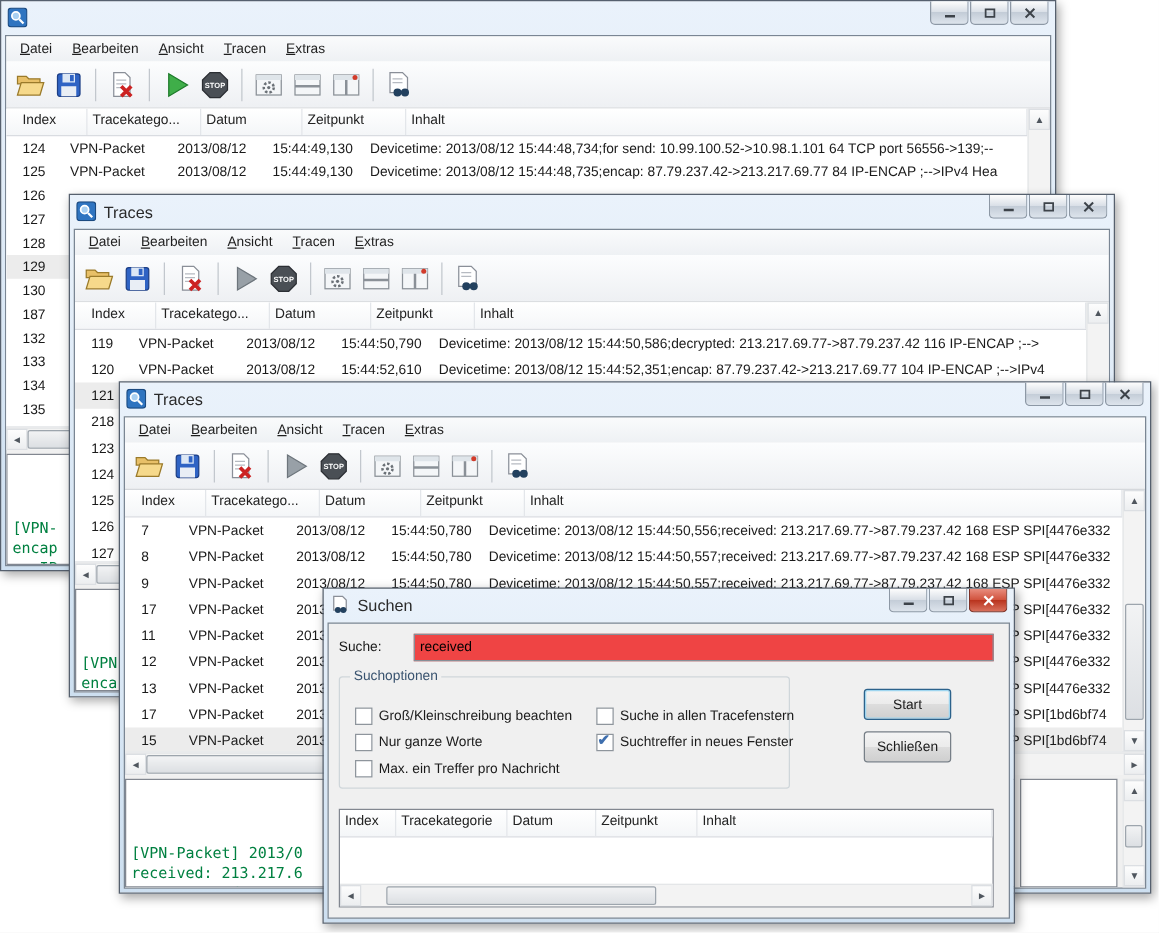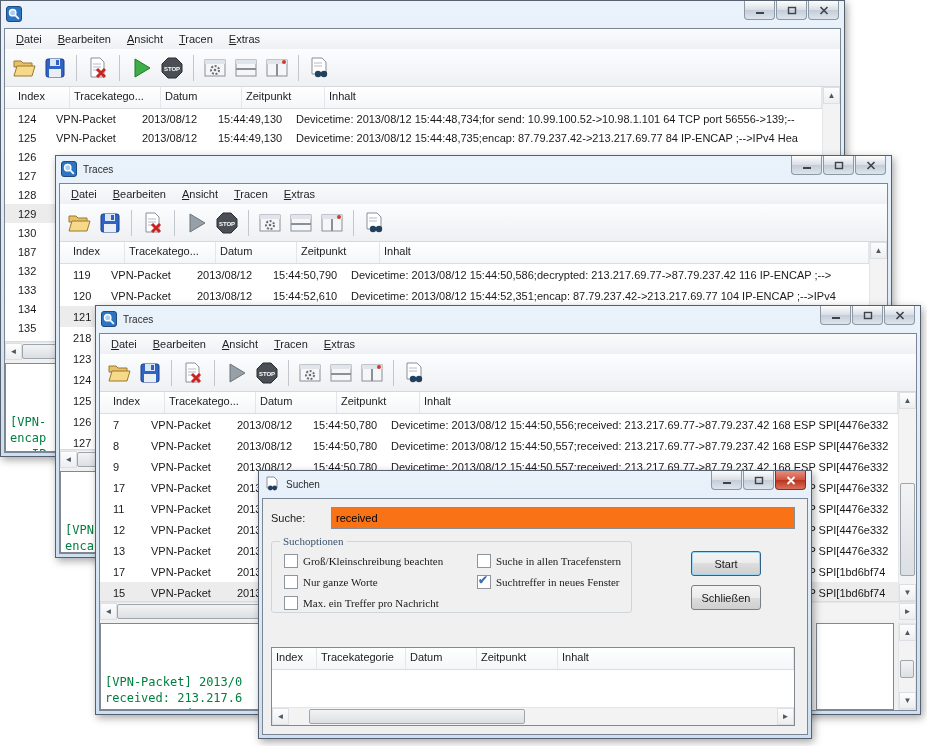--- a/index.html
+++ b/index.html
@@ -3,21 +3,21 @@
 <meta charset="utf-8">
 <style>
   html,body{margin:0;padding:0;}
   body{font-family:"Liberation Sans",sans-serif;font-size:11px;color:#1a1a1a;}
   .stage{position:relative;width:927px;height:746px;background:#ffffff;overflow:hidden;}
 
   
   .win{position:absolute;border:1px solid #56606e;background:linear-gradient(#eaf2fb,#cddff0);
        box-shadow:2px 3px 8px rgba(0,0,0,.35);}
   .titlebar{height:26px;display:flex;align-items:center;gap:6px;padding:0 5px;}
-  .titlebar .title{flex:1;font-size:10px;color:#2a2a2a;white-space:nowrap;overflow:hidden;}
+  .titlebar .title{flex:1;font-size:13px;color:#2a2a2a;white-space:nowrap;overflow:hidden;}
   .capbtns{display:flex;gap:1px;align-self:flex-start;margin-top:0;}
   .cb{width:29px;height:18px;display:flex;align-items:center;justify-content:center;
       background:linear-gradient(#fdfdfd,#d8dee6 50%,#c3ccd7 50%,#dde4ec);
       border:1px solid #8d98a5;border-top:none;border-radius:0 0 4px 4px;}
   .cb svg{display:block;}
   .cb.red{background:linear-gradient(#e98e7f,#d0513c 50%,#b8321c 50%,#d9705c);border-color:#7e3125;}
   .winbody{position:absolute;left:3px;right:3px;top:27px;bottom:3px;background:#f0f0f0;
            border:1px solid #7a8694;display:flex;flex-direction:column;overflow:hidden;}
 
   
@@ -62,24 +62,24 @@
   .bottomarea{flex:none;display:flex;margin-top:3px;gap:4px;}
   .detail{background:#fff;border:1px solid #828790;padding:2px 4px;overflow:hidden;
           font-family:"DejaVu Sans Mono",monospace;font-size:12px;line-height:16px;color:#008040;white-space:pre;}
   .whitepanel{background:#fff;border:1px solid #828790;flex:none;}
 
   
   .dlg-body{position:absolute;left:3px;right:3px;top:27px;bottom:3px;background:#f0f0f0;
             border:1px solid #7a8694;padding:8px;box-sizing:border-box;}
   .srow{display:flex;align-items:center;gap:8px;}
   .srow label{width:52px;flex:none;}
-  .srow input{flex:1;height:18px;border:1px solid #868f98;background:#f97316;font:11px "Liberation Sans",sans-serif;padding:1px 4px;margin-right:4px;}
-  .groupbox{position:relative;width:361px;height:72px;border:1px solid #cfd6da;border-radius:3px;margin-top:12px;padding:14px 0 0 12px;box-sizing:border-box;font-family:Liberation Serif, serif;}
+  .srow input{flex:1;height:18px;border:1px solid #868f98;background:#ef4444;font:11px "Liberation Sans",sans-serif;padding:1px 4px;margin-right:4px;}
+  .groupbox{position:relative;width:361px;height:90px;border:1px solid #cfd6da;border-radius:3px;margin-top:12px;padding:14px 0 0 12px;box-sizing:border-box;}
   .groupbox>.glabel{position:absolute;top:-7px;left:8px;background:#f0f0f0;padding:0 3px;color:#39536f;}
-  .optcol{position:absolute;top:12px;display:flex;flex-direction:column;gap:7px;}
+  .optcol{position:absolute;top:24px;display:flex;flex-direction:column;gap:7px;}
   .optcol.left{left:12px;} .optcol.right{left:205px;}
   .opt{display:flex;align-items:center;gap:5px;white-space:nowrap;}
   .checkbox{width:12px;height:12px;background:#fff;border:1px solid #8e959c;flex:none;position:relative;}
   .opt.checked .checkbox::after{content:"✔";position:absolute;left:0px;top:-3px;color:#3f6fae;font-size:12px;font-weight:bold;}
   .dbtn{position:absolute;width:68px;height:23px;display:flex;align-items:center;justify-content:center;
         background:linear-gradient(#f4f4f4,#ebebeb 50%,#dddddd 50%,#cfcfcf);border:1px solid #777f87;border-radius:3px;}
   .dbtn.default{border:1px solid #2c628b;box-shadow:0 0 0 1px #9ed5ef inset;}
   .resultlist{position:absolute;left:8px;right:12px;top:148px;bottom:8px;background:#fff;border:1px solid #828790;
               display:flex;flex-direction:column;}
   .resultlist .thead{flex:none;}

